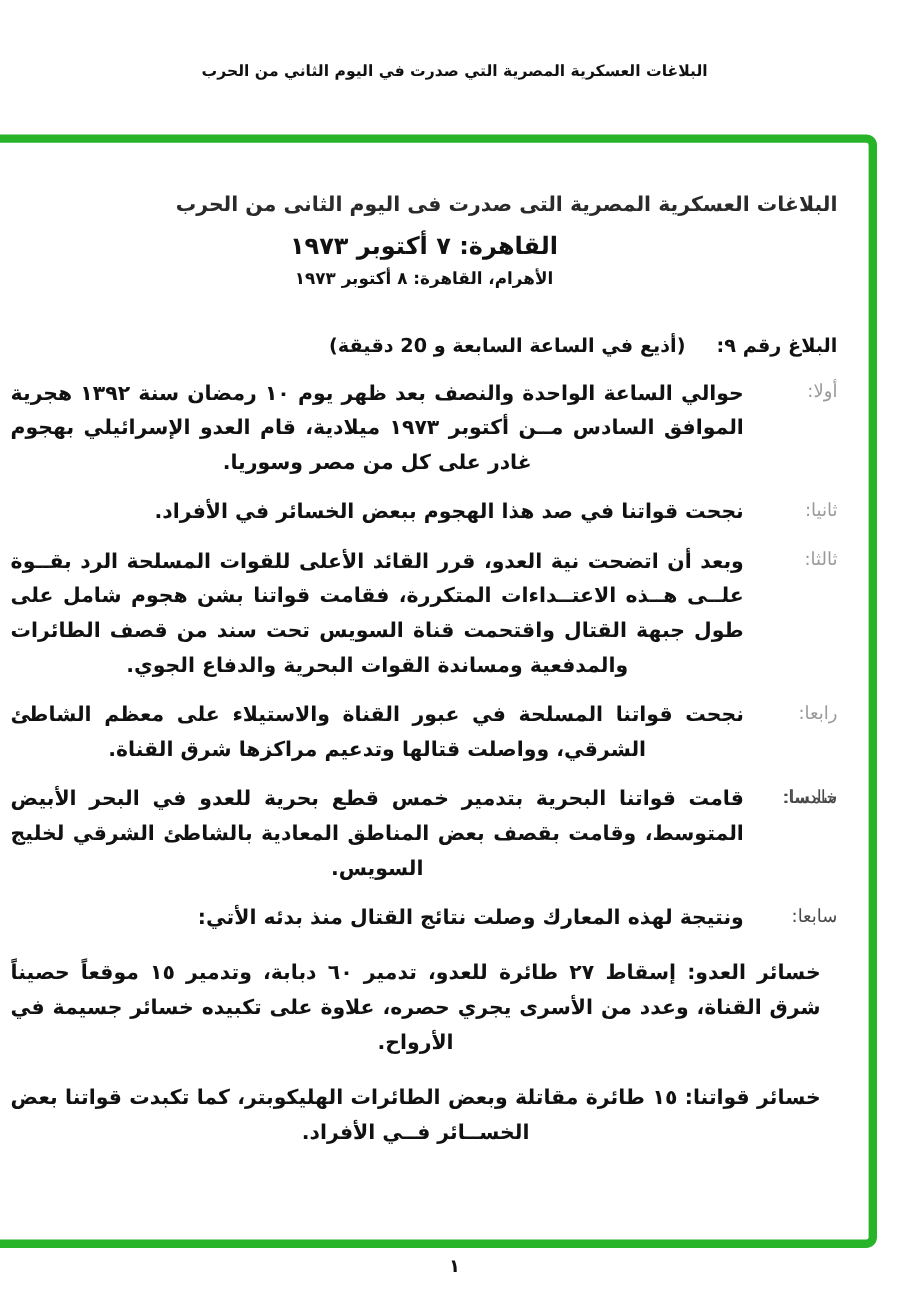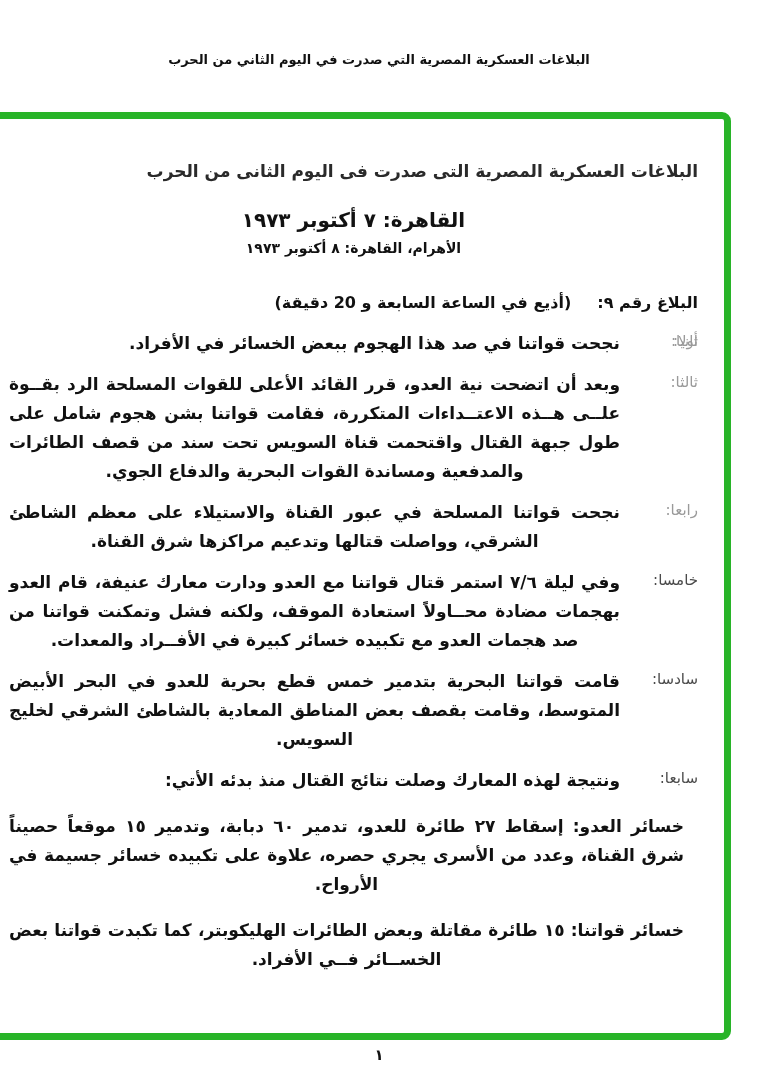--- a/index.html
+++ b/index.html
@@ -15,21 +15,21 @@
   .doc-box{
     position:absolute;top:112px;right:27px;
     width:689px;height:914px;
     border:7px solid #28b428;border-radius:9px;
     padding:0 26px;box-sizing:content-box;
   }
   .doc-heading{
     margin-top:42px;text-align:right;font-size:17px;font-weight:700;color:#2a2a2a;
     letter-spacing:.3px;
   }
-  .doc-dateline{margin-top:27px;text-align:center;font-size:20px;font-weight:bold;}
+  .doc-dateline{margin-top:12px;text-align:center;font-size:20px;font-weight:bold;}
   .doc-source{margin-top:8px;text-align:center;font-size:14px;font-weight:bold;}
   .bulletin-row{margin-top:32px;font-size:16px;font-weight:bold;line-height:29px;}
   .bulletin-note{margin-right:26px;}
   .para{position:relative;padding-right:78px;margin-top:12px;}
   .para .marker{
     position:absolute;right:0;top:3px;font-size:15px;font-weight:400;color:#4a4a4a;
   }
   .para .marker.faded{color:#9a9a9a;}
   .ptext{
     font-size:17px;font-weight:bold;line-height:29px;
@@ -56,40 +56,40 @@
     <div class="doc-dateline">القاهرة: ٧ أكتوبر ١٩٧٣</div>
 
     <div class="doc-source">الأهرام، القاهرة: ٨ أكتوبر ١٩٧٣</div>
 
     <div class="bulletin-row">
       <span>البلاغ رقم ٩:</span><span class="bulletin-note">(أذيع في الساعة السابعة و 20 دقيقة)</span>
     </div>
 
     <div class="para">
       <span class="marker faded">أولا:</span>
+      <div class="ptext">حوالي الساعة الواحدة والنصف بعد ظهر يوم ١٠ رمضان سنة ١٣٩٢ هجرية الموافق السادس مــن أكتوبر ١٩٧٣ ميلادية، قام العدو الإسرائيلي بهجوم غادر على كل من مصر وسوريا.</div>
     </div>
 
     <div class="para single">
       <span class="marker faded">ثانيا:</span>
       <div class="ptext">نجحت قواتنا في صد هذا الهجوم ببعض الخسائر في الأفراد.</div>
     </div>
 
     <div class="para">
       <span class="marker faded">ثالثا:</span>
       <div class="ptext">وبعد أن اتضحت نية العدو، قرر القائد الأعلى للقوات المسلحة الرد بقــوة علــى هــذه الاعتــداءات المتكررة، فقامت قواتنا بشن هجوم شامل على طول جبهة القتال واقتحمت قناة السويس تحت سند من قصف الطائرات والمدفعية ومساندة القوات البحرية والدفاع الجوي.</div>
     </div>
 
     <div class="para">
       <span class="marker faded">رابعا:</span>
       <div class="ptext">نجحت قواتنا المسلحة في عبور القناة والاستيلاء على معظم الشاطئ الشرقي، وواصلت قتالها وتدعيم مراكزها شرق القناة.</div>
     </div>
 
     <div class="para">
       <span class="marker">خامسا:</span>
-      <div class="ptext">وفي ليلة ٧/٦ استمر قتال قواتنا مع العدو ودارت معارك عنيفة، قام العدو بهجمات مضادة محــاولاً استعادة الموقف، ولكنه فشل وتمكنت قواتنا من صد هجمات العدو مع تكبيده خسائر كبيرة في الأفــراد والمعدات.</div>
     </div>
 
     <div class="para">
       <span class="marker">سادسا:</span>
       <div class="ptext">قامت قواتنا البحرية بتدمير خمس قطع بحرية للعدو في البحر الأبيض المتوسط، وقامت بقصف بعض المناطق المعادية بالشاطئ الشرقي لخليج السويس.</div>
     </div>
 
     <div class="para single">
       <span class="marker">سابعا:</span>
       <div class="ptext">ونتيجة لهذه المعارك وصلت نتائج القتال منذ بدئه الأتي:</div>

